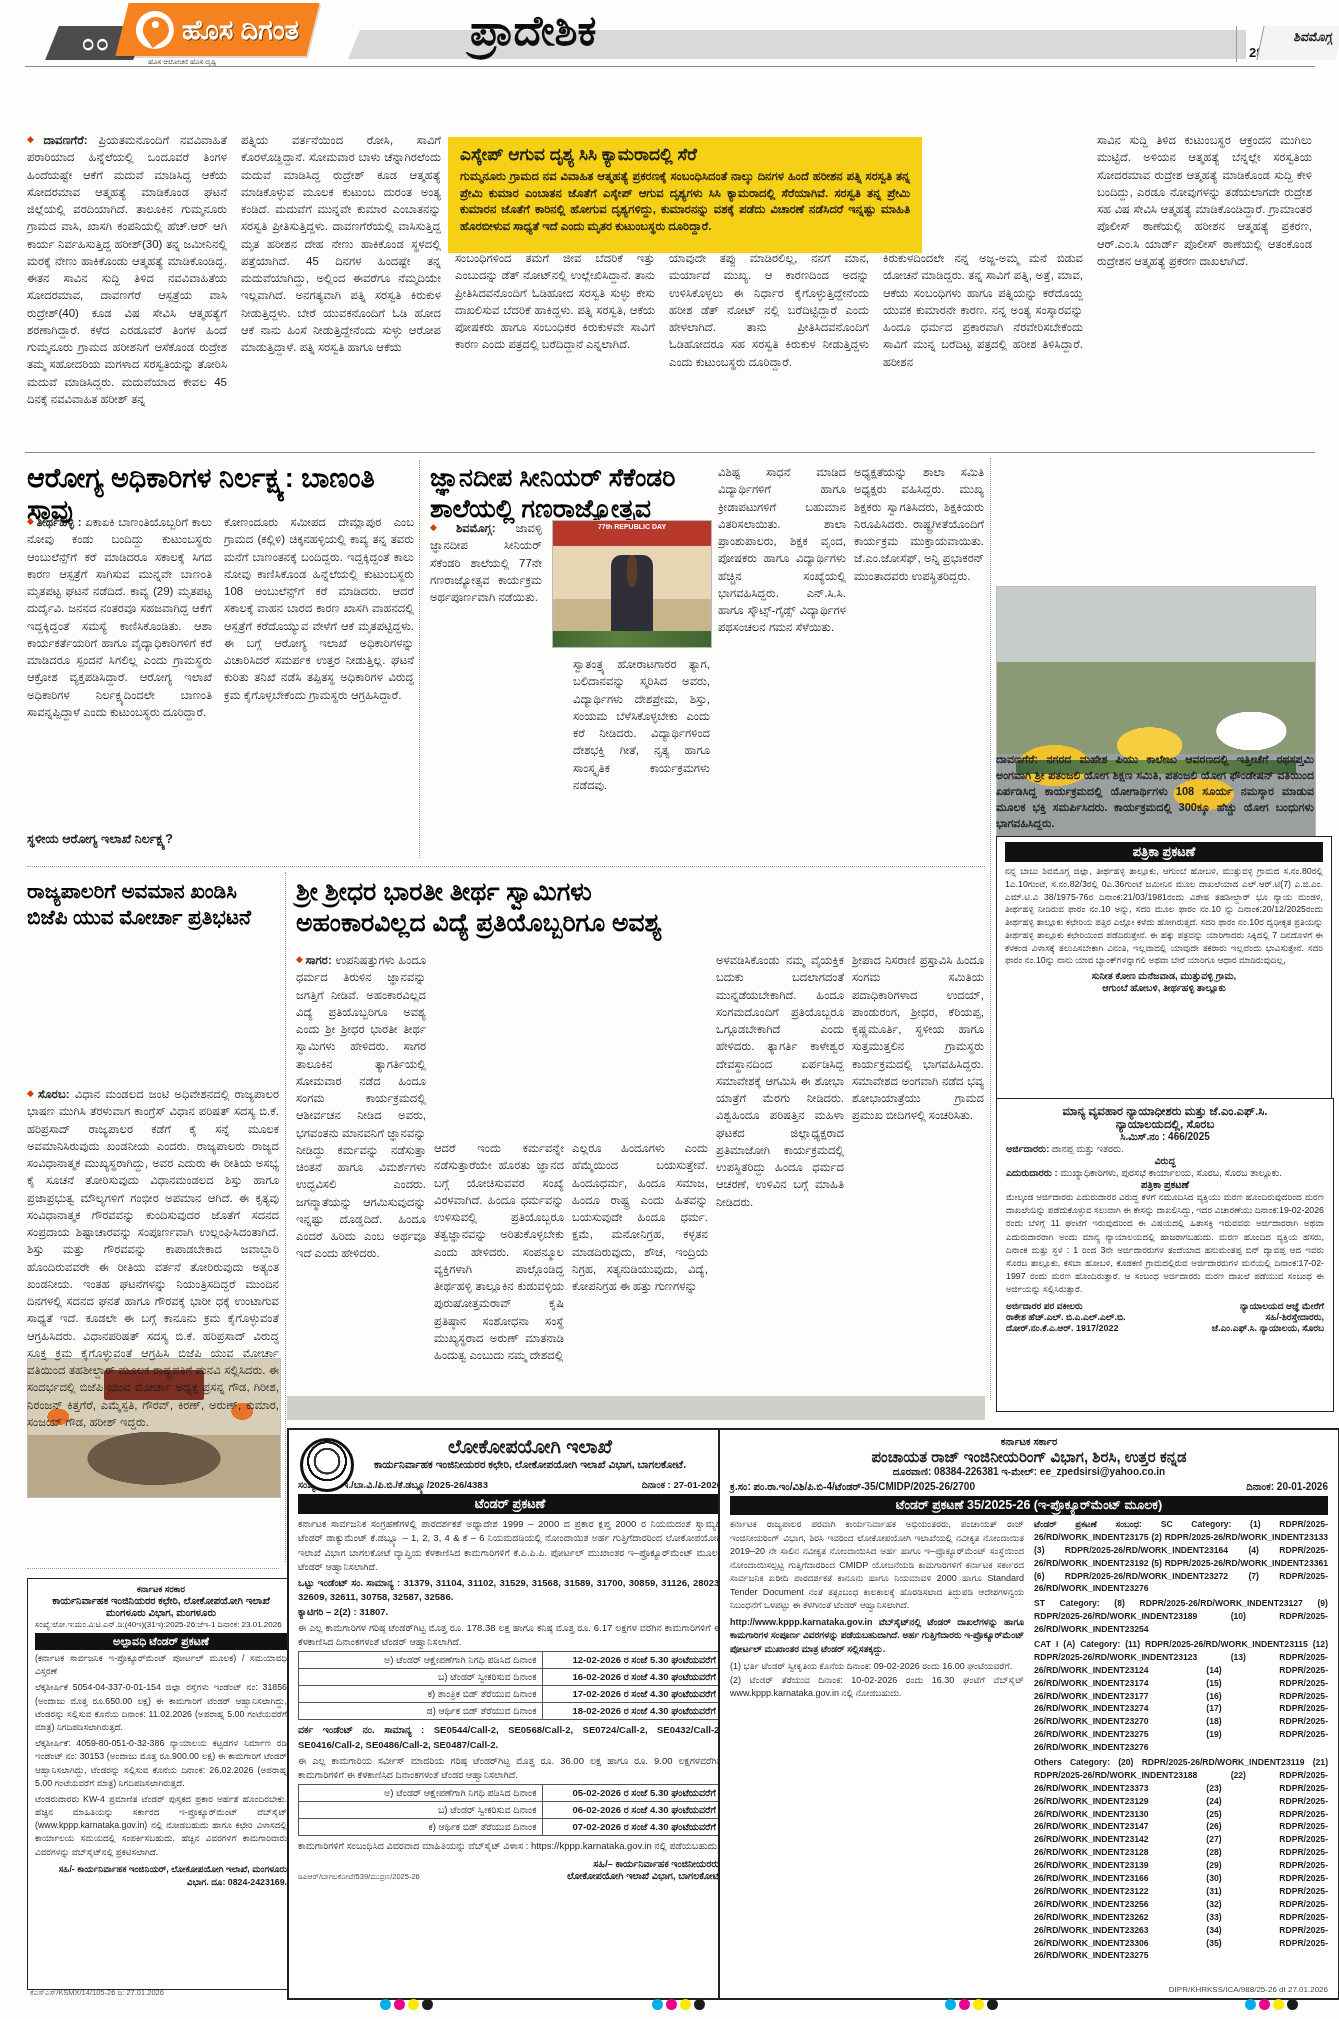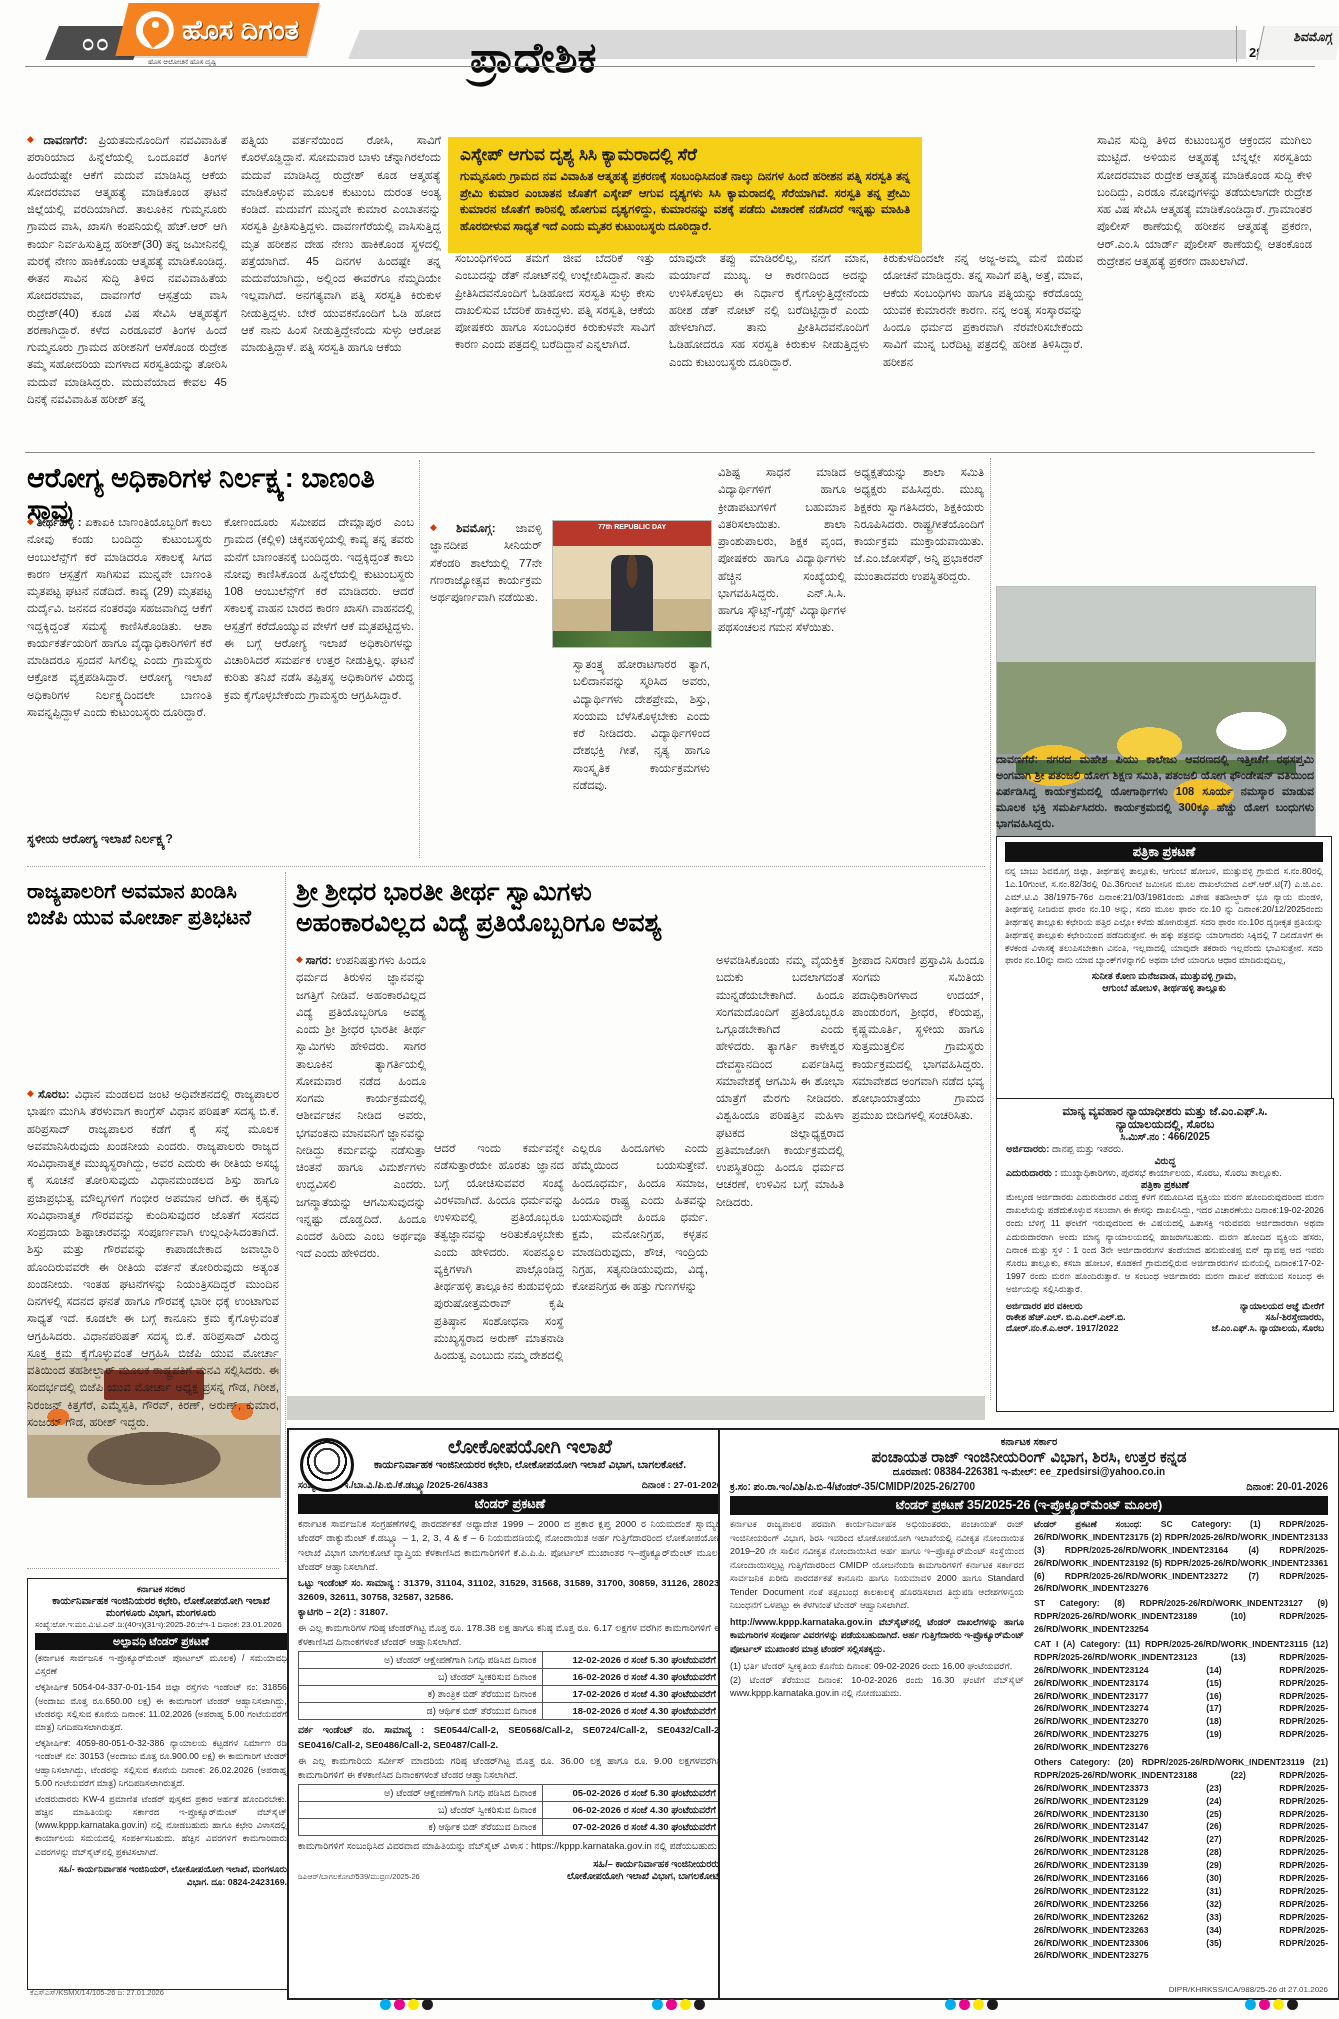--- a/index.html
+++ b/index.html
@@ -10,21 +10,21 @@
   .pageno-wrap{background:#4c4c4c;transform:skewX(-22deg);display:flex;align-items:center;justify-content:center;}
   .pageno{transform:skewX(22deg);color:#fff;font-size:22px;font-weight:bold;letter-spacing:2px;}
   .logo-box{background:#f5821f;transform:skewX(-14deg);box-shadow:2px 2px 0 #00000022;display:flex;align-items:center;gap:8px;padding:0 14px;}
   .logo-inner{transform:skewX(14deg);display:flex;align-items:center;gap:8px;}
   .logo-circle{width:38px;height:38px;border-radius:50%;background:#fff;position:relative;overflow:hidden;flex:0 0 auto;}
   .logo-circle .swoosh{position:absolute;left:7px;top:6px;width:26px;height:26px;border-radius:50% 50% 50% 0;background:#f5821f;transform:rotate(-35deg);}
   .logo-circle .dot{position:absolute;left:16px;top:10px;width:7px;height:7px;border-radius:50%;background:#fff;}
   .logo-title{color:#fff;font-size:27px;font-weight:bold;text-shadow:1px 1px 0 #7a3c00;white-space:nowrap;}
   .logo-tag{font-size:7px;color:#333;}
   .section-band{background:#d9d9d9;clip-path:polygon(12px 0,100% 0,100% 100%,0 100%);}
-  .section-title{font-size:42px;font-weight:bold;color:#0d0d0d;line-height:1;margin-top:27px;}
+  .section-title{font-size:42px;font-weight:bold;color:#0d0d0d;line-height:1;}
   .head-day{color:#e87511;font-weight:bold;font-size:16px;text-align:center;}
   .head-date{color:#111;font-weight:bold;font-size:13px;text-align:center;}
   .edition-panel{border-left:1px solid #999;transform:skewX(-12deg);background:#f3f3f1;display:flex;align-items:center;justify-content:center;}
   .hrule{border-top:1.5px solid #8a8a8a;}
   .hdotted{border-top:1px dotted #9a9a9a;}
   .vdotted{border-left:1px dotted #9a9a9a;}
   
   .headline-xl{font-size:44px;font-weight:bold;color:#000;line-height:1.05;letter-spacing:-0.5px;white-space:nowrap;}
   .headline-l{font-size:27px;font-weight:bold;color:#000;line-height:1.2;}
   .headline-m{font-size:25px;font-weight:bold;color:#000;line-height:1.25;}
@@ -104,20 +104,21 @@
   <div class="abs headline-l" style="left:27px;top:462px;width:390px;">ಆರೋಗ್ಯ ಅಧಿಕಾರಿಗಳ ನಿರ್ಲಕ್ಷ್ಯ: ಬಾಣಂತಿ ಸಾವು</div>
   <div class="abs body-col" style="left:27px;top:514px;width:185px;height:312px;">
     <span class="bullet">◆</span><span class="dateline">ತೀರ್ಥಹಳ್ಳಿ :</span>
     <span>ಏಕಾಏಕಿ ಬಾಣಂತಿಯೊಬ್ಬರಿಗೆ ಕಾಲು ನೋವು ಕಂಡು ಬಂದಿದ್ದು ಕುಟುಂಬಸ್ಥರು ಆಂಬುಲೆನ್ಸ್‌ಗೆ ಕರೆ ಮಾಡಿದರೂ ಸಕಾಲಕ್ಕೆ ಸಿಗದ ಕಾರಣ ಆಸ್ಪತ್ರೆಗೆ ಸಾಗಿಸುವ ಮುನ್ನವೇ ಬಾಣಂತಿ ಮೃತಪಟ್ಟ ಘಟನೆ ನಡೆದಿದೆ. ಕಾವ್ಯ (29) ಮೃತಪಟ್ಟ ದುರ್ದೈವಿ. ಜನನದ ನಂತರವೂ ಸಹಜವಾಗಿದ್ದ ಆಕೆಗೆ ಇದ್ದಕ್ಕಿದ್ದಂತೆ ಸಮಸ್ಯೆ ಕಾಣಿಸಿಕೊಂಡಿತು. ಆಶಾ ಕಾರ್ಯಕರ್ತೆಯರಿಗೆ ಹಾಗೂ ವೈದ್ಯಾಧಿಕಾರಿಗಳಿಗೆ ಕರೆ ಮಾಡಿದರೂ ಸ್ಪಂದನೆ ಸಿಗಲಿಲ್ಲ ಎಂದು ಗ್ರಾಮಸ್ಥರು ಆಕ್ರೋಶ ವ್ಯಕ್ತಪಡಿಸಿದ್ದಾರೆ. ಆರೋಗ್ಯ ಇಲಾಖೆ ಅಧಿಕಾರಿಗಳ ನಿರ್ಲಕ್ಷ್ಯದಿಂದಲೇ ಬಾಣಂತಿ ಸಾವನ್ನಪ್ಪಿದ್ದಾಳೆ ಎಂದು ಕುಟುಂಬಸ್ಥರು ದೂರಿದ್ದಾರೆ.</span>
   </div>
   <div class="abs kicker" style="left:27px;top:832px;width:185px;">ಸ್ಥಳೀಯ ಆರೋಗ್ಯ ಇಲಾಖೆ ನಿರ್ಲಕ್ಷ್ಯ?</div>
   <div class="abs body-col" style="left:224px;top:514px;width:190px;height:344px;">ಕೋಣಂದೂರು ಸಮೀಪದ ದೇಮ್ಲಾಪುರ ಎಂಬ ಗ್ರಾಮದ (ಕಲ್ಲಿಳಿ) ಚಿಕ್ಕನಹಳ್ಳಿಯಲ್ಲಿ ಕಾವ್ಯ ತನ್ನ ತವರು ಮನೆಗೆ ಬಾಣಂತನಕ್ಕೆ ಬಂದಿದ್ದರು. ಇದ್ದಕ್ಕಿದ್ದಂತೆ ಕಾಲು ನೋವು ಕಾಣಿಸಿಕೊಂಡ ಹಿನ್ನೆಲೆಯಲ್ಲಿ ಕುಟುಂಬಸ್ಥರು 108 ಆಂಬುಲೆನ್ಸ್‌ಗೆ ಕರೆ ಮಾಡಿದರು. ಆದರೆ ಸಕಾಲಕ್ಕೆ ವಾಹನ ಬಾರದ ಕಾರಣ ಖಾಸಗಿ ವಾಹನದಲ್ಲಿ ಆಸ್ಪತ್ರೆಗೆ ಕರೆದೊಯ್ಯುವ ವೇಳೆಗೆ ಆಕೆ ಮೃತಪಟ್ಟಿದ್ದಳು. ಈ ಬಗ್ಗೆ ಆರೋಗ್ಯ ಇಲಾಖೆ ಅಧಿಕಾರಿಗಳನ್ನು ವಿಚಾರಿಸಿದರೆ ಸಮರ್ಪಕ ಉತ್ತರ ನೀಡುತ್ತಿಲ್ಲ. ಘಟನೆ ಕುರಿತು ತನಿಖೆ ನಡೆಸಿ ತಪ್ಪಿತಸ್ಥ ಅಧಿಕಾರಿಗಳ ವಿರುದ್ಧ ಕ್ರಮ ಕೈಗೊಳ್ಳಬೇಕೆಂದು ಗ್ರಾಮಸ್ಥರು ಆಗ್ರಹಿಸಿದ್ದಾರೆ.</div>
 
   <div class="abs vdotted" style="left:419px;top:460px;height:398px;"></div>
 
+  <div class="abs headline-m" style="left:430px;top:462px;width:290px;">ಜ್ಞಾನದೀಪ ಸೀನಿಯರ್ ಸೆಕೆಂಡರಿ ಶಾಲೆಯಲ್ಲಿ ಗಣರಾಜ್ಯೋತ್ಸವ</div>
 
   <div class="abs photo" style="left:552px;top:520px;width:158px;height:126px;background:linear-gradient(180deg,#b8392c 0 20%,#e6d6b4 20% 62%,#c9b58c 62% 100%);">
     <div style="position:absolute;left:0;top:2px;width:100%;text-align:center;color:#fff;font-size:7px;font-weight:bold;">77th REPUBLIC DAY</div>
     <div style="position:absolute;left:58px;top:34px;width:42px;height:80px;background:radial-gradient(ellipse at 50% 20%,#5a3d2b 0 18%,#2f2f38 19% 100%);border-radius:10px 10px 0 0;"></div>
     <div style="position:absolute;left:0;bottom:0;width:100%;height:16px;background:linear-gradient(90deg,#3f6631,#5a8040 40%,#3f6631);"></div>
   </div>
 
   <div class="abs body-col" style="left:430px;top:520px;width:112px;height:128px;">
     <span class="bullet">◆</span><span class="dateline">ಶಿವಮೊಗ್ಗ:</span>
     <span>ಜಾವಳ್ಳಿ ಜ್ಞಾನದೀಪ ಸೀನಿಯರ್ ಸೆಕೆಂಡರಿ ಶಾಲೆಯಲ್ಲಿ 77ನೇ ಗಣರಾಜ್ಯೋತ್ಸವ ಕಾರ್ಯಕ್ರಮ ಅರ್ಥಪೂರ್ಣವಾಗಿ ನಡೆಯಿತು.</span>

